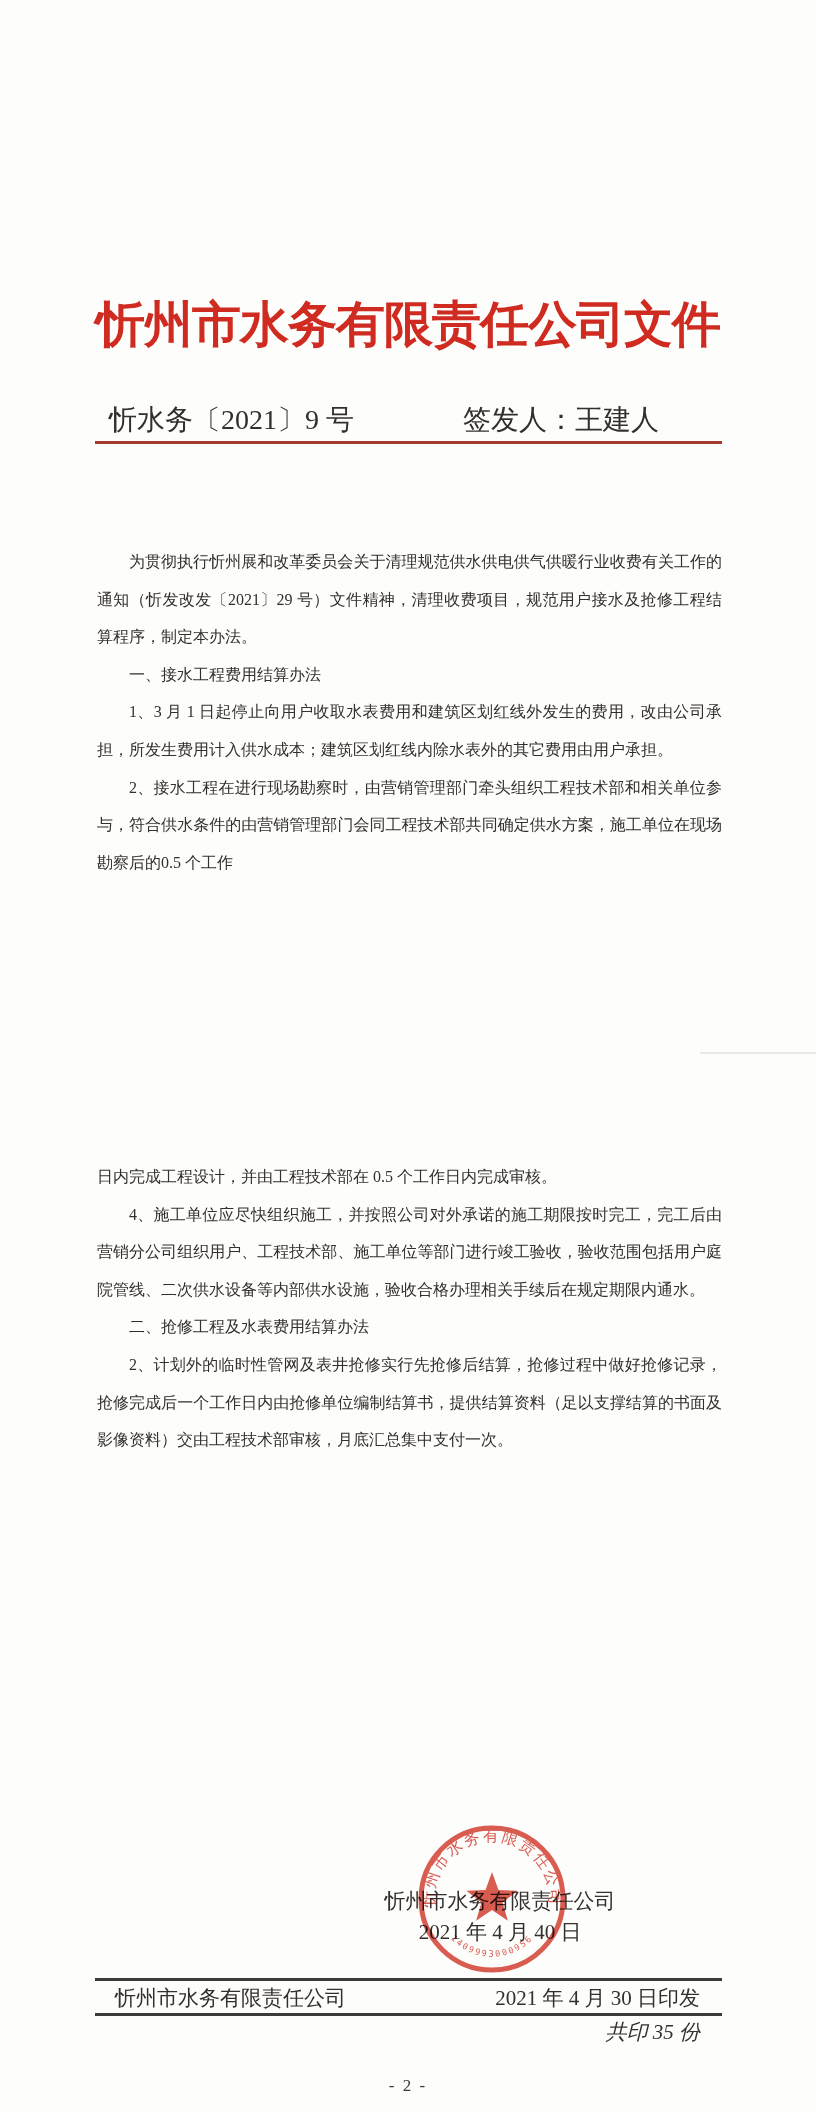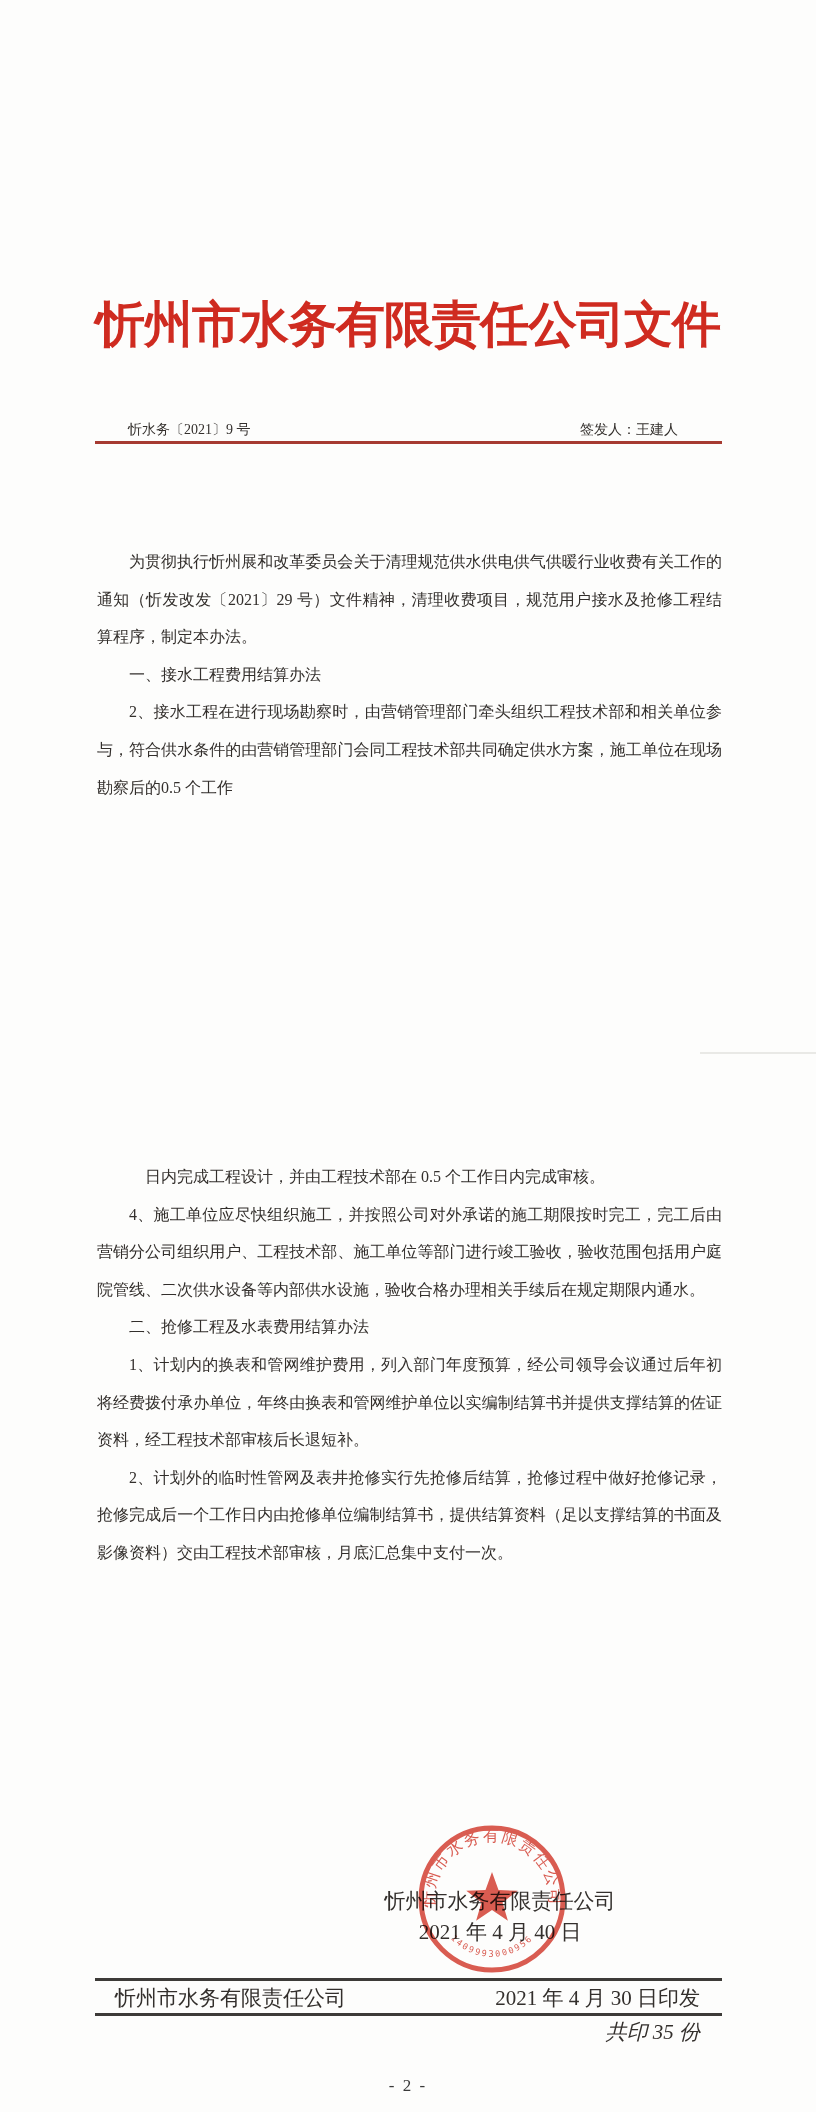--- a/index.html
+++ b/index.html
@@ -20,23 +20,23 @@
   }
   .header-title{
     position:absolute;top:292px;left:0;width:816px;
     text-align:center;
     font-size:49px;font-weight:bold;
     color:var(--header-red);
     letter-spacing:-1px;
     white-space:nowrap;
   }
   .doc-line{
-    position:absolute;top:409px;left:108px;width:627px;height:30px;
+    position:absolute;top:409px;left:89px;width:627px;height:30px;
     display:flex;justify-content:space-between;align-items:flex-end;
-    font-size:14px;
+    font-size:28px;
     box-sizing:border-box;
     padding-left:20px;padding-right:57px;
     white-space:nowrap;
   }
   .red-rule{
     position:absolute;top:441px;left:95px;width:627px;height:3px;
     background:var(--rule-red);
   }
   .doc-title{
     position:absolute;top:487px;left:0;width:816px;
@@ -48,21 +48,21 @@
   }
   .body-block{
     position:absolute;left:97px;width:625px;
     font-size:16px;line-height:37.6px;
     text-align:justify;text-justify:inter-ideograph;
   }
   .body-page1{top:543px;}
   .body-page2{top:1158px;}
   .para{margin:0;}
   .para.indent{text-indent:2em;}
-  .para.noindent{text-indent:0;margin-left:48px;}
+  .para.noindent{text-indent:0;}
   .signature{
     position:absolute;top:1886px;left:330px;width:340px;
     text-align:center;font-size:21px;line-height:31px;
     white-space:nowrap;
   }
   .seal{
     position:absolute;top:1824px;left:417px;width:150px;height:150px;
     mix-blend-mode:multiply;
     opacity:.88;
   }
@@ -112,30 +112,30 @@
     <span>忻水务〔2021〕9 号</span>
     <span>签发人：王建人</span>
   </div>
 
   <div class="red-rule"></div>
 
 
   <div class="body-block body-page1">
       <p class="para indent">为贯彻执行忻州展和改革委员会关于清理规范供水供电供气供暖行业收费有关工作的通知（忻发改发〔2021〕29 号）文件精神，清理收费项目，规范用户接水及抢修工程结算程序，制定本办法。</p>
       <p class="para indent">一、接水工程费用结算办法</p>
+      <p class="para indent">1、3 月 1 日起停止向用户收取水表费用和建筑区划红线外发生的费用，改由公司承担，所发生费用计入供水成本；建筑区划红线内除水表外的其它费用由用户承担。</p>
       <p class="para indent">2、接水工程在进行现场勘察时，由营销管理部门牵头组织工程技术部和相关单位参与，符合供水条件的由营销管理部门会同工程技术部共同确定供水方案，施工单位在现场勘察后的0.5 个工作</p>
     </div>
 
   <div class="scan-artifact"></div>
 
   <div class="body-block body-page2">
       <p class="para noindent">日内完成工程设计，并由工程技术部在 0.5 个工作日内完成审核。</p>
       <p class="para indent">4、施工单位应尽快组织施工，并按照公司对外承诺的施工期限按时完工，完工后由营销分公司组织用户、工程技术部、施工单位等部门进行竣工验收，验收范围包括用户庭院管线、二次供水设备等内部供水设施，验收合格办理相关手续后在规定期限内通水。</p>
       <p class="para indent">二、抢修工程及水表费用结算办法</p>
-      <p class="para indent">1、计划内的换表和管网维护费用，列入部门年度预算，经公司领导会议通过后年初将经费拨付承办单位，年终由换表和管网维护单位以实编制结算书并提供支撑结算的佐证资料，经工程技术部审核后长退短补。</p>
       <p class="para indent">2、计划外的临时性管网及表井抢修实行先抢修后结算，抢修过程中做好抢修记录，抢修完成后一个工作日内由抢修单位编制结算书，提供结算资料（足以支撑结算的书面及影像资料）交由工程技术部审核，月底汇总集中支付一次。</p>
     </div>
 
   <div class="signature">
     <div>忻州市水务有限责任公司</div>
     <div>2021 年 4 月 40 日</div>
   </div>
 
   <svg class="seal" viewBox="0 0 150 150" width="150" height="150" xmlns="http://www.w3.org/2000/svg">
     <defs>

